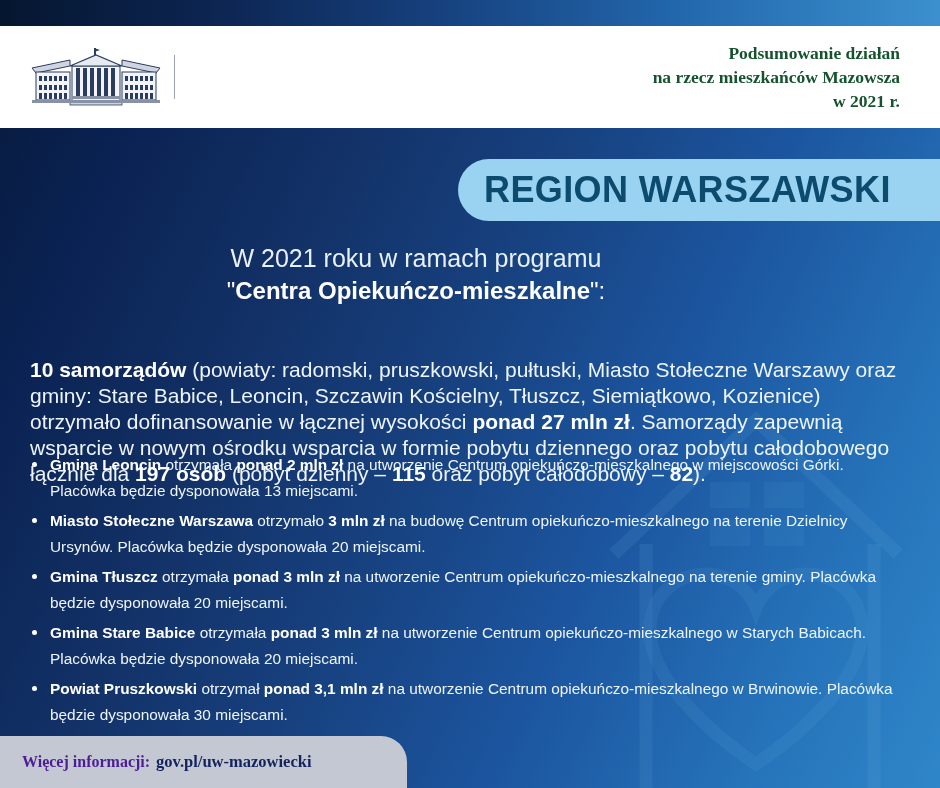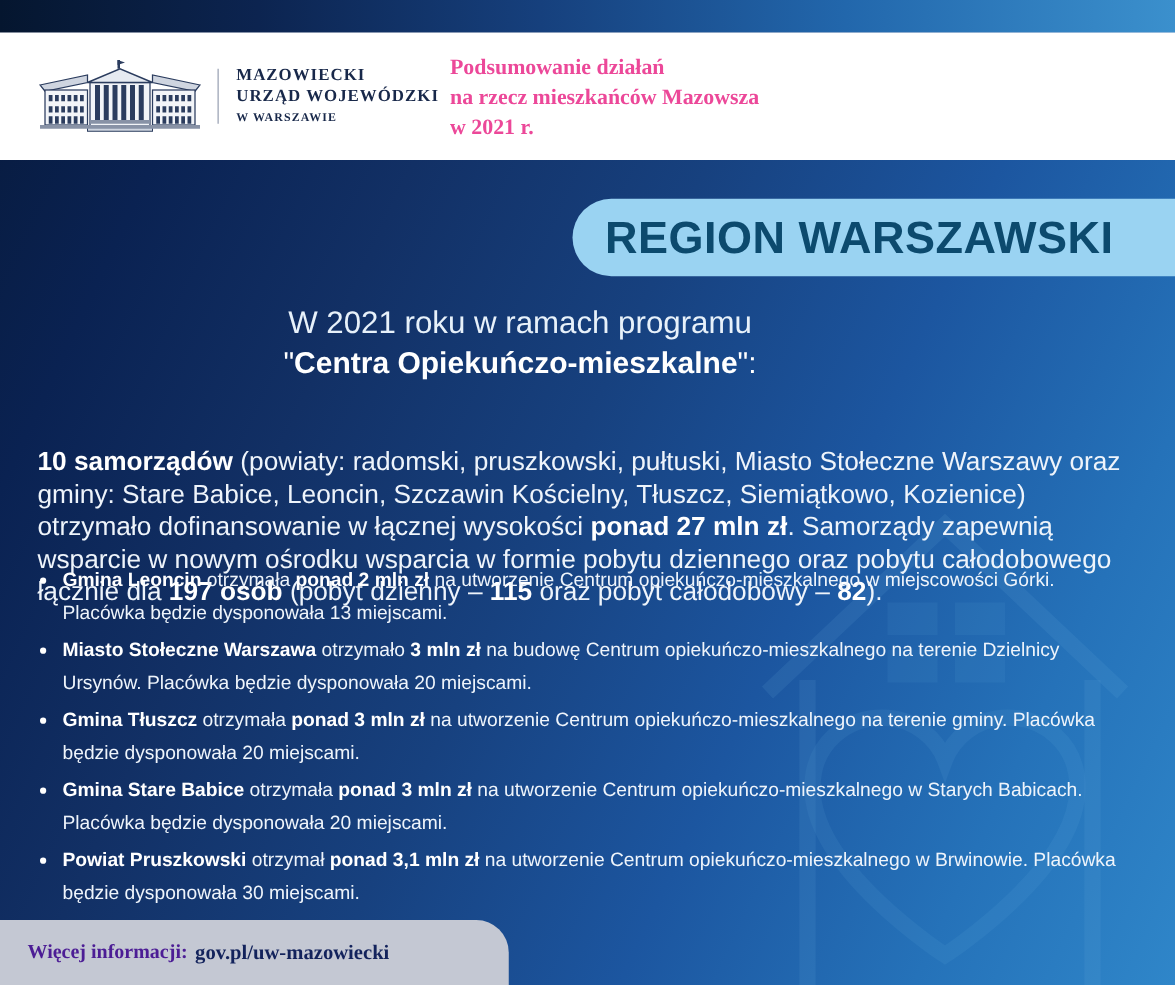--- a/index.html
+++ b/index.html
@@ -83,26 +83,26 @@
   .logo-text .l3 {
     font-size: 9.5px;
     font-weight: bold;
     line-height: 17px;
     margin-top: 2px;
     letter-spacing: .9px;
   }
 
   .header-title {
     flex: 1;
-    text-align: left;
+    text-align: right;
     font-family: "Liberation Serif", serif;
     font-weight: bold;
     font-size: 17.5px;
     line-height: 24px;
-    color: #ec4899;
+    color: #14532d;
     padding-right: 40px;
   }
 
   
   .region-banner {
     position: absolute;
     left: 458px;
     top: 159px;
     width: 482px;
     height: 62px;
@@ -311,25 +311,20 @@
           <rect x="74" y="22" width="4" height="28"></rect>
           <rect x="81" y="22" width="4" height="28"></rect>
         </g>
         <rect x="42" y="50" width="48" height="3" fill="#8892a6"></rect>
         <rect x="40" y="55" width="52" height="4" fill="#cfd5e0" stroke="#2b3c5e" stroke-width=".8"></rect>
         <rect x="2" y="54" width="128" height="3" fill="#8892a6"></rect>
       </svg>
 
       <div class="logo-divider"></div>
 
-      <div class="logo-text">
-        <div class="l1">MAZOWIECKI</div>
-        <div class="l2">URZĄD WOJEWÓDZKI</div>
-        <div class="l3">W WARSZAWIE</div>
-      </div>
     </div>
 
     <div class="header-title">
       <div>Podsumowanie działań</div>
       <div>na rzecz mieszkańców Mazowsza</div>
       <div>w 2021 r.</div>
     </div>
   </div>
 
   <div class="region-banner">

